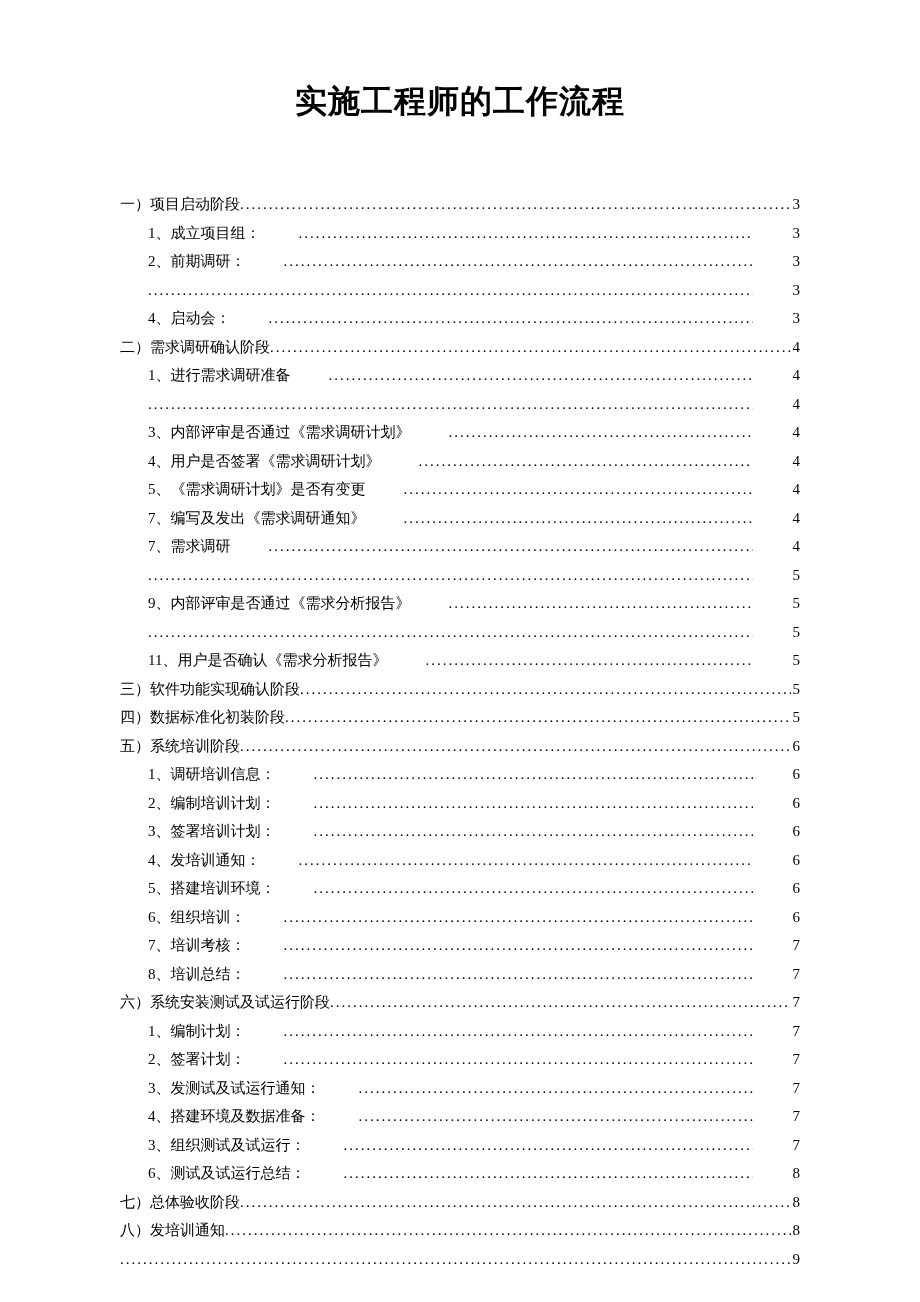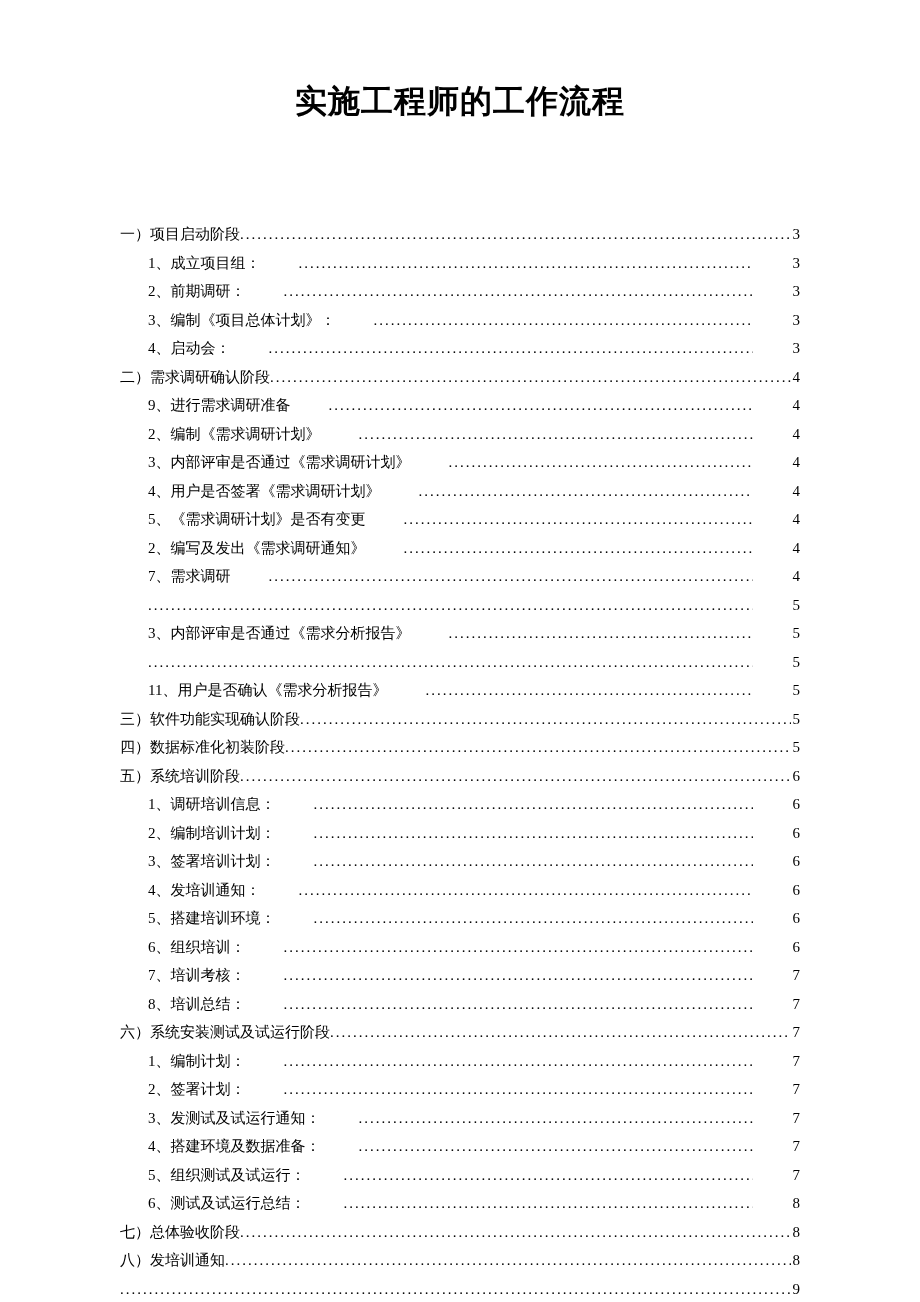--- a/index.html
+++ b/index.html
@@ -10,21 +10,21 @@
     font-family: "SimSun", "宋体", serif;
     color: #000;
   }
   .page {
     padding: 80px 120px 60px 120px;
   }
   .title {
     text-align: center;
     font-size: 32px;
     font-weight: bold;
-    margin-bottom: 96px;
+    margin-bottom: 66px;
     font-family: "SimHei", "黑体", sans-serif;
     letter-spacing: 1px;
   }
   .toc-line {
     display: flex;
     align-items: baseline;
     font-size: 15px;
     line-height: 1.9;
     white-space: nowrap;
   }
@@ -57,75 +57,73 @@
         <span class="toc-label">1、成立项目组：</span>
         <span class="toc-dots"></span>
         <span class="toc-page">3</span>
       </div>
       <div class="toc-line level-1">
         <span class="toc-label">2、前期调研：</span>
         <span class="toc-dots"></span>
         <span class="toc-page">3</span>
       </div>
       <div class="toc-line level-1">
-        <span class="toc-label">3、编制《项目总体计划》：</span>
         <span class="toc-dots"></span>
         <span class="toc-page">3</span>
       </div>
       <div class="toc-line level-1">
         <span class="toc-label">4、启动会：</span>
         <span class="toc-dots"></span>
         <span class="toc-page">3</span>
       </div>
       <div class="toc-line level-0">
         <span class="toc-label">二）需求调研确认阶段</span>
         <span class="toc-dots"></span>
         <span class="toc-page">4</span>
       </div>
       <div class="toc-line level-1">
-        <span class="toc-label">9、进行需求调研准备</span>
-        <span class="toc-dots"></span>
-        <span class="toc-page">4</span>
-      </div>
-      <div class="toc-line level-1">
-        <span class="toc-label">2、编制《需求调研计划》</span>
+        <span class="toc-label">1、进行需求调研准备</span>
+        <span class="toc-dots"></span>
+        <span class="toc-page">4</span>
+      </div>
+      <div class="toc-line level-1">
         <span class="toc-dots"></span>
         <span class="toc-page">4</span>
       </div>
       <div class="toc-line level-1">
         <span class="toc-label">3、内部评审是否通过《需求调研计划》</span>
         <span class="toc-dots"></span>
         <span class="toc-page">4</span>
       </div>
       <div class="toc-line level-1">
         <span class="toc-label">4、用户是否签署《需求调研计划》</span>
         <span class="toc-dots"></span>
         <span class="toc-page">4</span>
       </div>
       <div class="toc-line level-1">
         <span class="toc-label">5、《需求调研计划》是否有变更</span>
         <span class="toc-dots"></span>
         <span class="toc-page">4</span>
       </div>
       <div class="toc-line level-1">
-        <span class="toc-label">2、编写及发出《需求调研通知》</span>
+        <span class="toc-label">7、编写及发出《需求调研通知》</span>
         <span class="toc-dots"></span>
         <span class="toc-page">4</span>
       </div>
       <div class="toc-line level-1">
         <span class="toc-label">7、需求调研</span>
         <span class="toc-dots"></span>
         <span class="toc-page">4</span>
       </div>
       <div class="toc-line level-1">
         <span class="toc-dots"></span>
         <span class="toc-page">5</span>
       </div>
       <div class="toc-line level-1">
-        <span class="toc-label">3、内部评审是否通过《需求分析报告》</span>
+        <span class="toc-label">9、内部评审是否通过《需求分析报告》</span>
         <span class="toc-dots"></span>
         <span class="toc-page">5</span>
       </div>
       <div class="toc-line level-1">
         <span class="toc-dots"></span>
         <span class="toc-page">5</span>
       </div>
       <div class="toc-line level-1">
         <span class="toc-label">11、用户是否确认《需求分析报告》</span>
         <span class="toc-dots"></span>
@@ -205,21 +203,21 @@
         <span class="toc-label">3、发测试及试运行通知：</span>
         <span class="toc-dots"></span>
         <span class="toc-page">7</span>
       </div>
       <div class="toc-line level-1">
         <span class="toc-label">4、搭建环境及数据准备：</span>
         <span class="toc-dots"></span>
         <span class="toc-page">7</span>
       </div>
       <div class="toc-line level-1">
-        <span class="toc-label">5、组织测试及试运行：</span>
+        <span class="toc-label">3、组织测试及试运行：</span>
         <span class="toc-dots"></span>
         <span class="toc-page">7</span>
       </div>
       <div class="toc-line level-1">
         <span class="toc-label">6、测试及试运行总结：</span>
         <span class="toc-dots"></span>
         <span class="toc-page">8</span>
       </div>
       <div class="toc-line level-0">
         <span class="toc-label">七）总体验收阶段</span>

